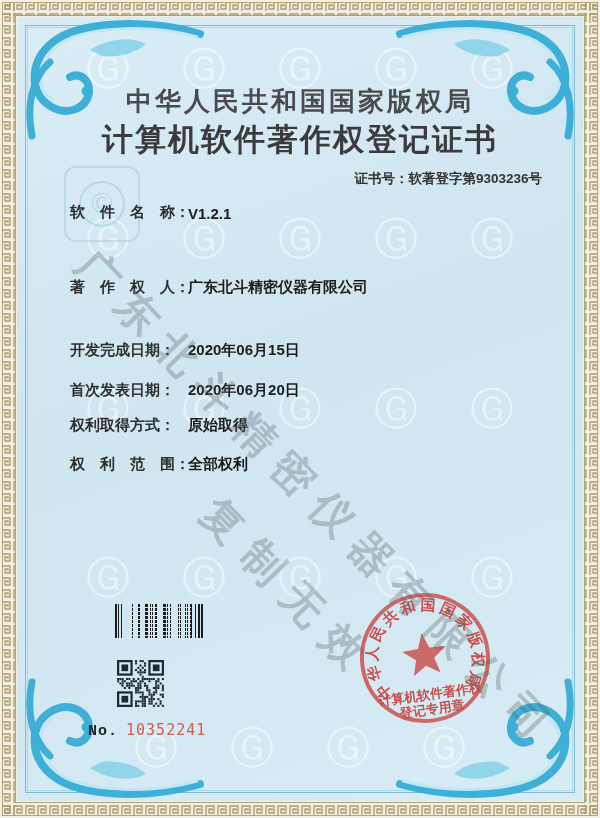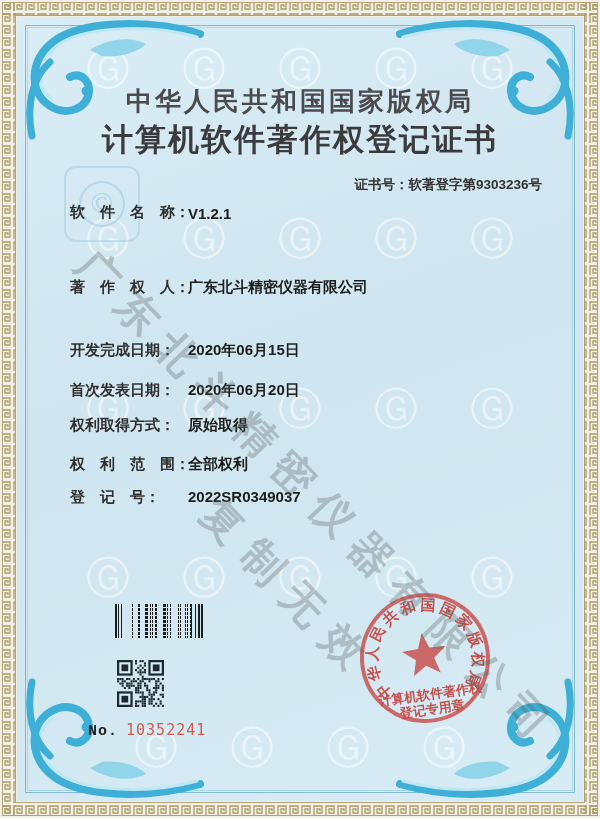--- a/index.html
+++ b/index.html
@@ -19,21 +19,21 @@
   .embossed .c{width:42px;height:42px;border:2px solid rgba(140,190,215,.5);border-radius:50%;
                color:rgba(140,190,215,.6);font-size:30px;line-height:40px;text-align:center;
                font-family:"Liberation Serif",serif;}
   .content{position:absolute;inset:0;z-index:3;}
   .authority{position:absolute;top:84px;left:0;right:0;text-align:center;
              font-family:"Liberation Serif","DejaVu Serif",serif;font-weight:bold;
              font-size:26px;letter-spacing:3px;color:#4b4b4d;}
   .cert-title{position:absolute;top:119px;left:0;right:0;text-align:center;
               font-family:"Liberation Serif","DejaVu Serif",serif;font-weight:bold;
               font-size:31px;letter-spacing:2px;color:#3b3b3d;}
-  .cert-no{position:absolute;top:176px;right:58px;font-size:13.5px;font-weight:bold;color:#333;}
+  .cert-no{position:absolute;top:170px;right:58px;font-size:13.5px;font-weight:bold;color:#333;}
   .frow{position:absolute;left:70px;display:flex;align-items:flex-start;}
   .f-label{width:118px;flex:0 0 118px;font-weight:bold;font-size:15px;color:#2f2f2f;white-space:nowrap;}
   .f-value{font-size:15px;font-weight:600;color:#1c1c1c;}
   .f-value .vline{line-height:22px;}
   .statement{position:absolute;top:522px;left:70px;width:482px;font-size:15.5px;font-weight:bold;
              color:#262626;line-height:38px;text-indent:31px;word-break:break-all;}
   .barcode{position:absolute;left:115px;top:604px;width:88px;height:34px;}
   .qr{position:absolute;left:117px;top:660px;width:47px;height:47px;}
   .serial{position:absolute;left:88px;top:721px;font-size:15px;}
   .serial .no{font-family:Liberation Mono, monospace;font-weight:bold;color:#222;letter-spacing:1px;}
@@ -140,24 +140,20 @@
       <div class="f-label">首次发表日期：</div>
       <div class="f-value">2020年06月20日</div>
     </div>
     <div class="frow" style="top:416px">
       <div class="f-label">权利取得方式：</div>
       <div class="f-value">原始取得</div>
     </div>
     <div class="frow" style="top:455px">
       <div class="f-label">权　利　范　围：</div>
       <div class="f-value">全部权利</div>
-    </div>
-    <div class="frow" style="top:488px">
-      <div class="f-label">登　记　号：</div>
-      <div class="f-value">2022SR0349037</div>
     </div>
 
 
     <svg class="barcode" viewBox="0 0 88 34">
       <g id="barcode-bars">
           <rect x="0" y="0" width="2" height="34" fill="#1b1b1b"></rect>
           <rect x="3" y="0" width="1" height="34" fill="#1b1b1b"></rect>
           <rect x="6" y="0" width="1" height="34" fill="#1b1b1b"></rect>
           <rect x="17" y="0" width="1" height="34" fill="#1b1b1b"></rect>
           <rect x="23" y="0" width="2" height="34" fill="#1b1b1b"></rect>

